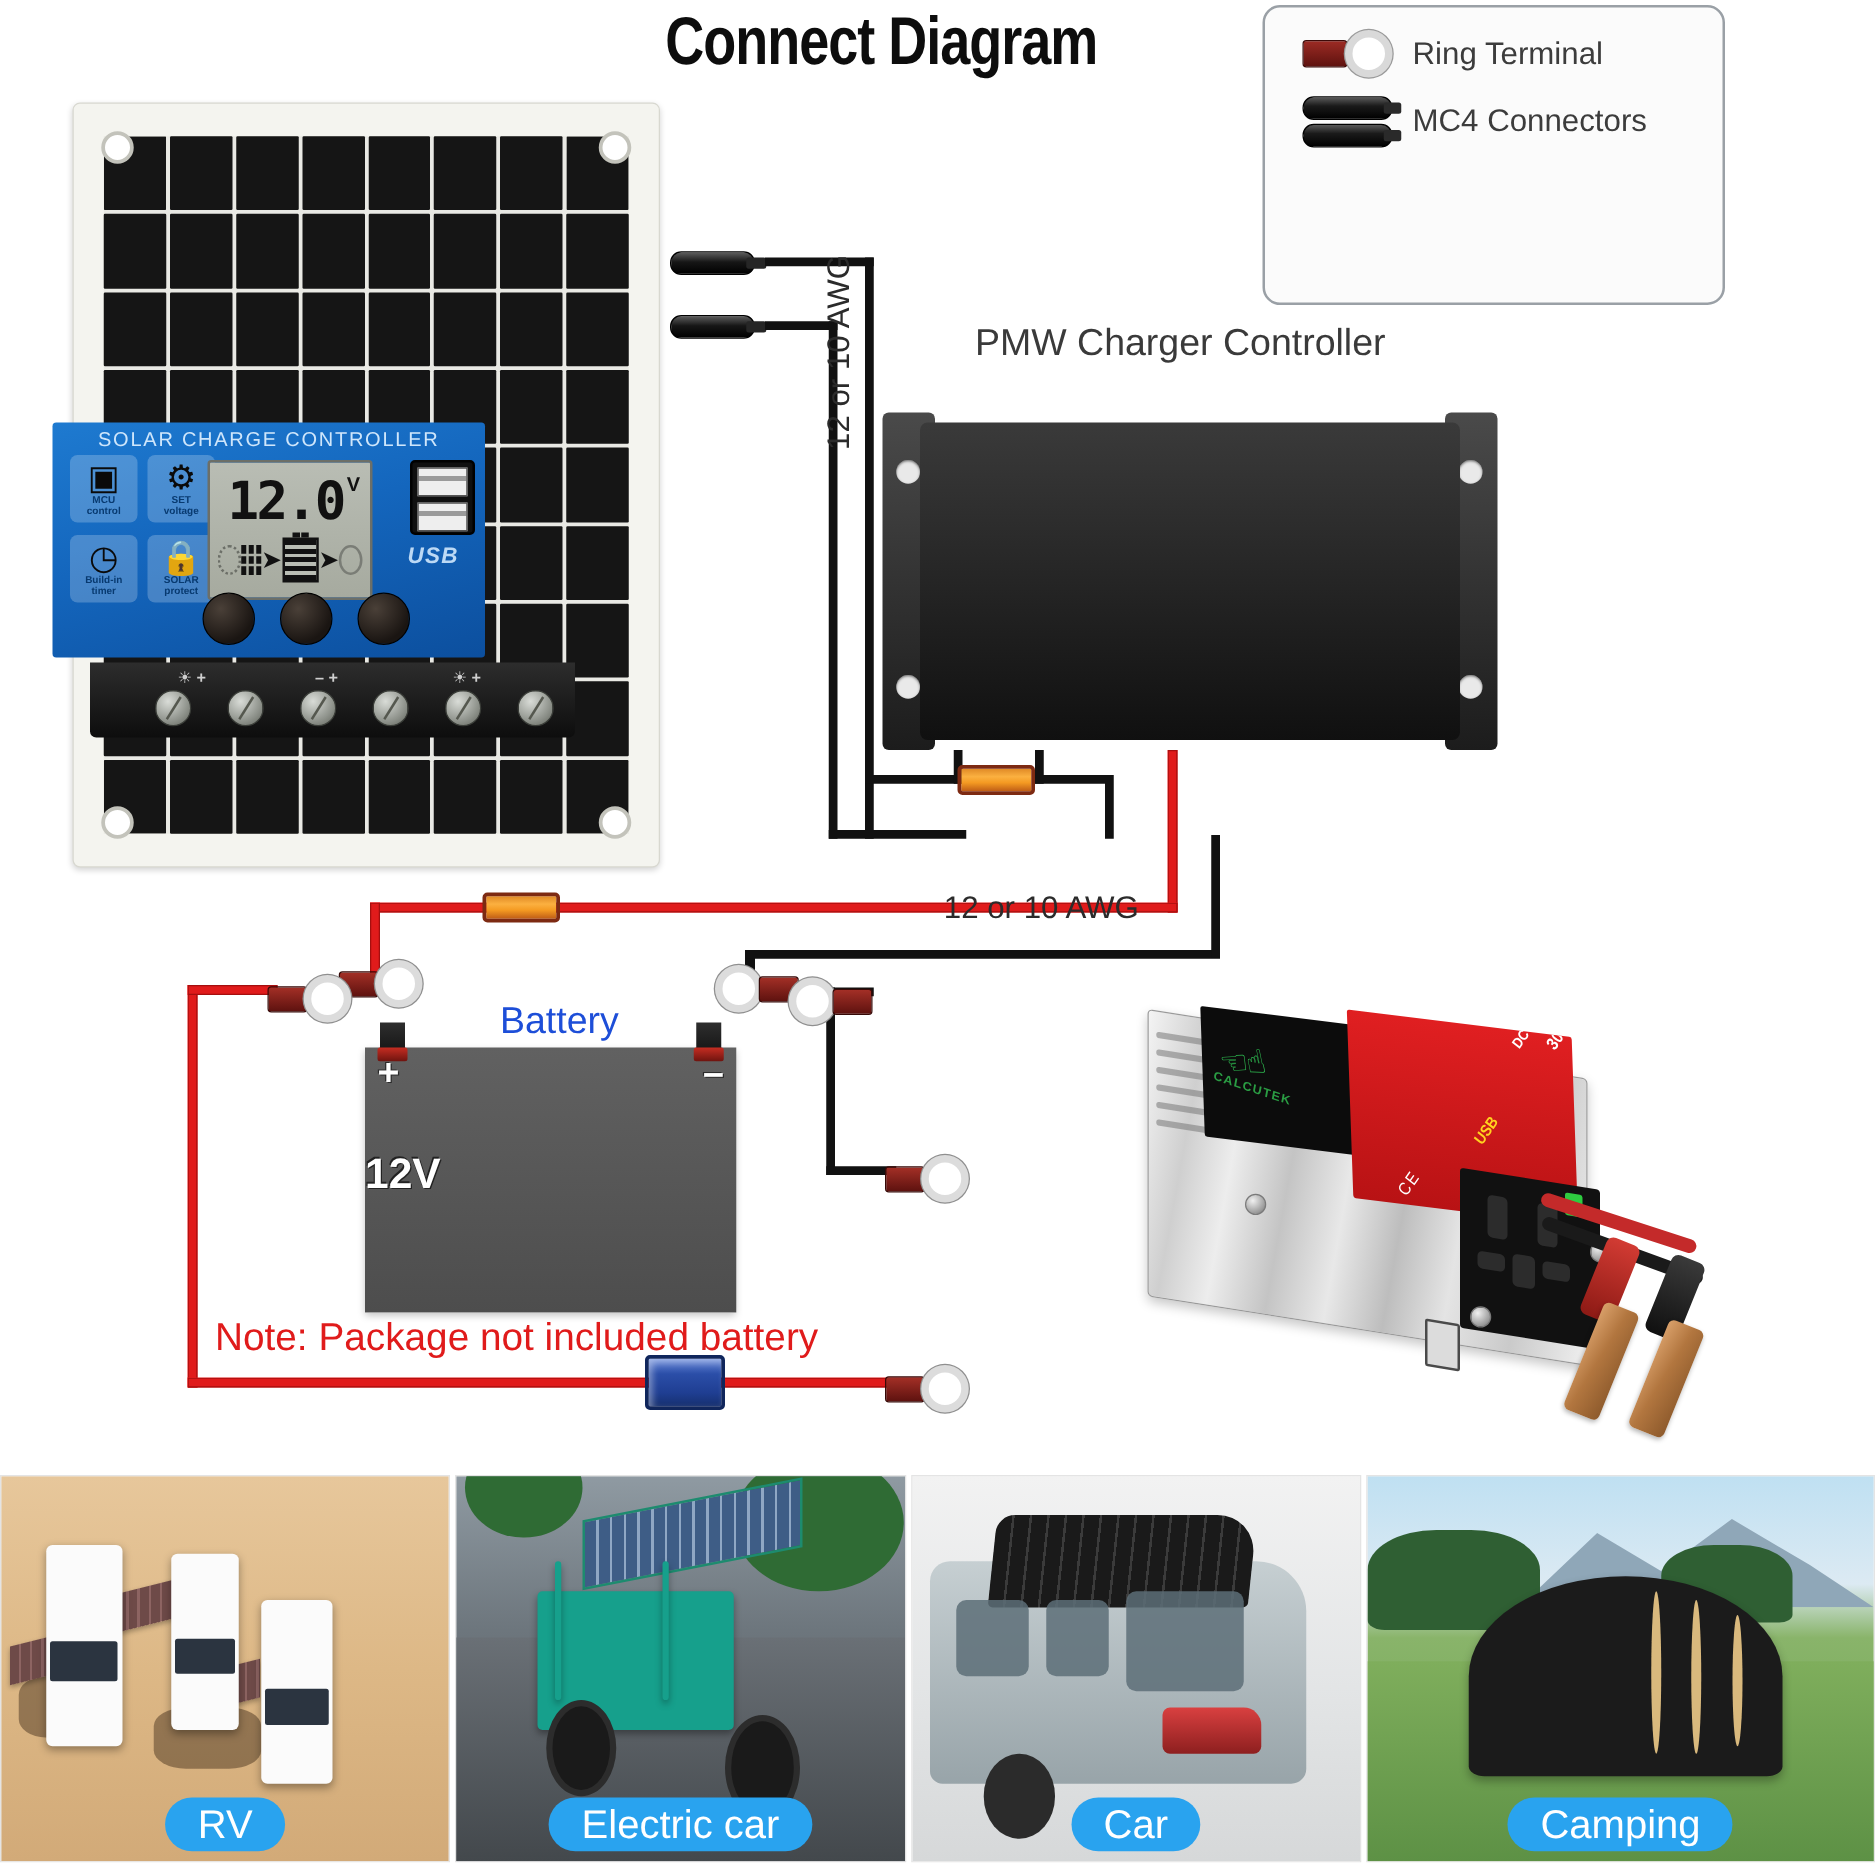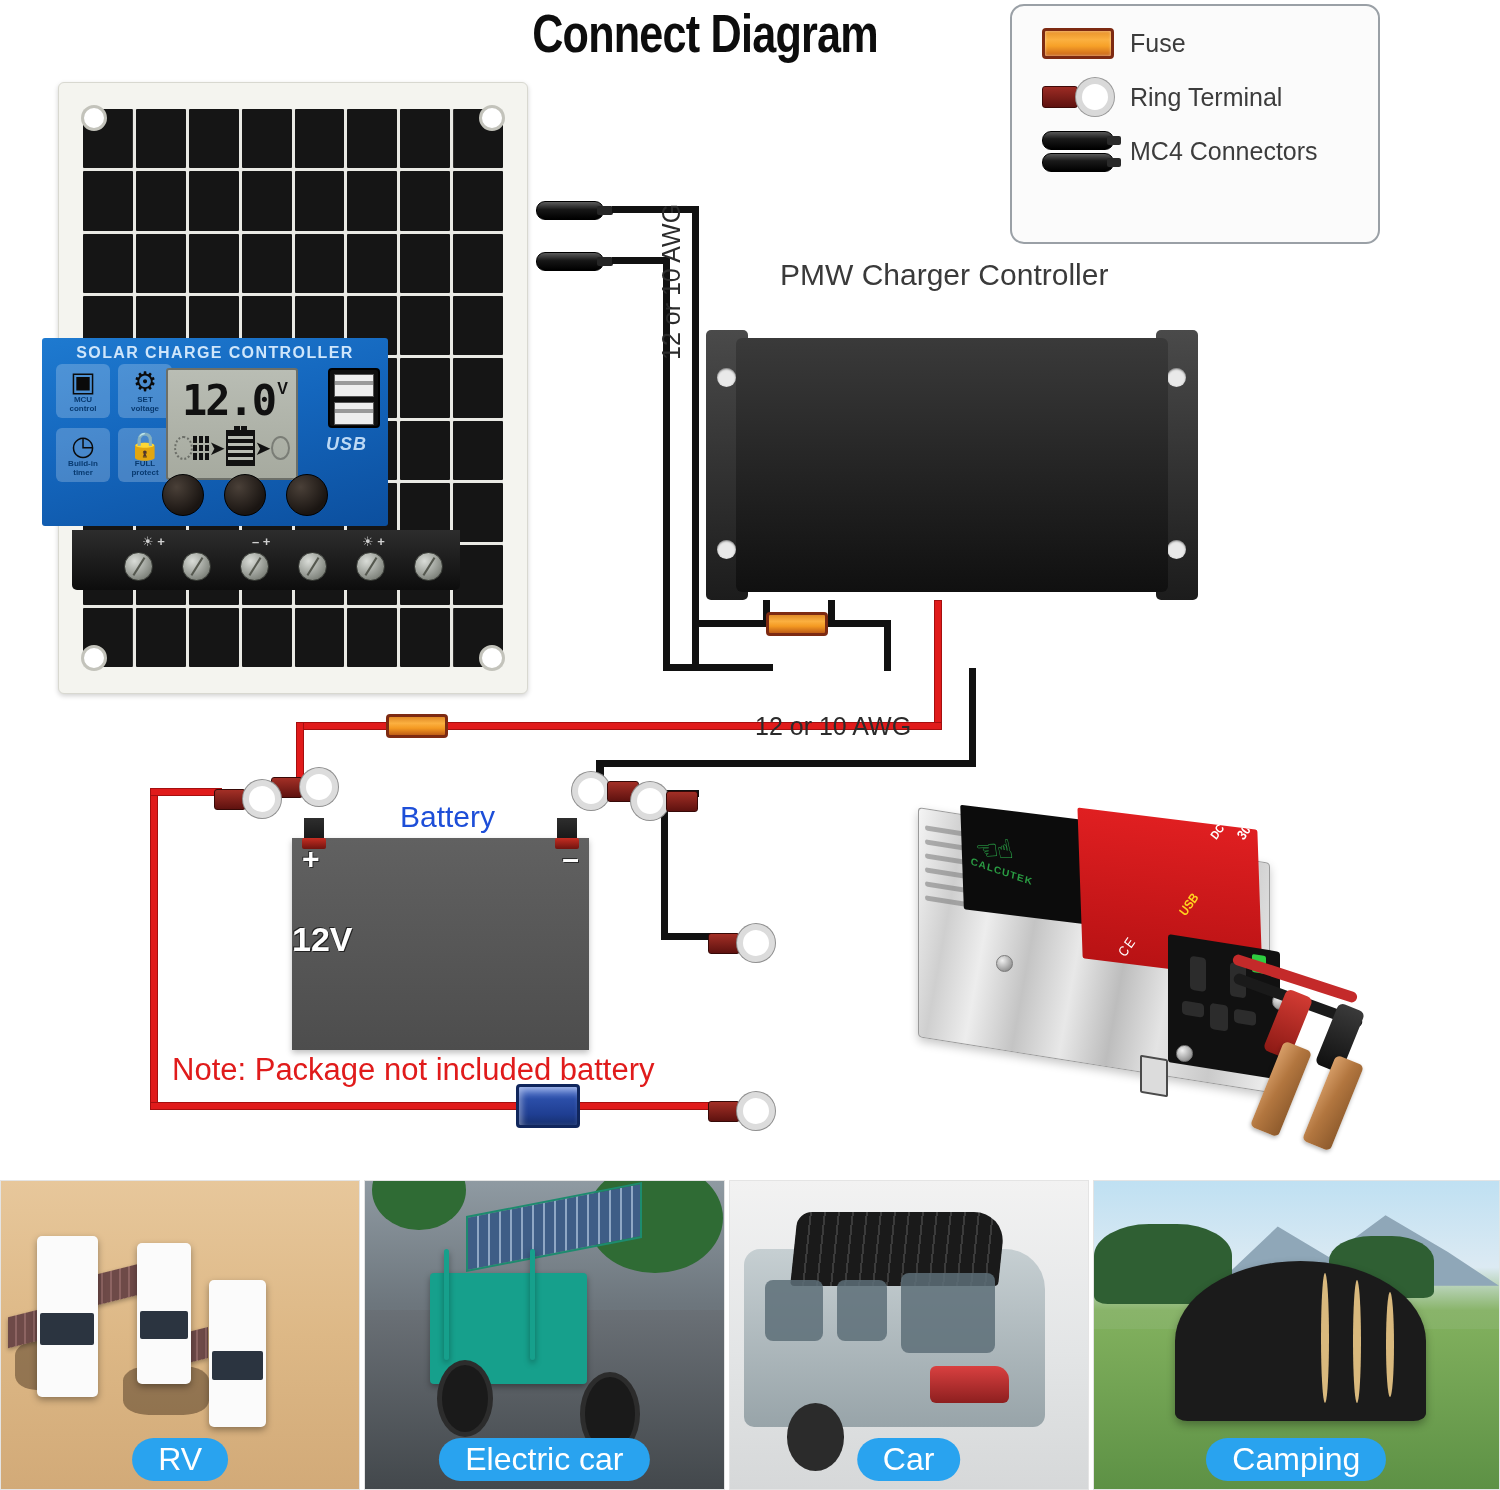--- a/index.html
+++ b/index.html
@@ -96,21 +96,21 @@
   .cc-ear{position:absolute;background:linear-gradient(180deg,#4a4a4a,#1c1c1c);
       border-radius:5px;width:42px;height:270px;top:0;}
   .cc-ear .hole{position:absolute;left:11px;width:19px;height:19px;border-radius:50%;
       background:#e9e9e9;box-shadow:inset 0 1px 2px rgba(0,0,0,.5);}
   .cc-body{position:absolute;left:30px;top:8px;width:432px;height:254px;
       background:linear-gradient(180deg,#3a3a3a,#101010);border-radius:6px;}
   .cc-face{position:absolute;left:42px;top:338px;width:346px;height:188px;
       background:linear-gradient(165deg,#1e7ad0 0%,#1466bd 45%,#0c4f9e 100%);
       border-radius:3px;}
   #cc-title{position:absolute;top:6px;width:100%;text-align:center;
-      font-size:16px;letter-spacing:1.4px;color:#cfe6fb;font-weight:700;}
+      font-size:16px;letter-spacing:1.4px;color:#cfe6fb;font-weight:400;}
   .badge{position:absolute;width:54px;height:54px;border-radius:6px;
       background:rgba(255,255,255,.22);display:flex;flex-direction:column;
       align-items:center;justify-content:center;}
   .badge .gl{font-size:27px;line-height:26px;color:#0a0a0a;}
   .badge .bt{font-size:8px;line-height:9px;color:#083a70;text-align:center;font-weight:700;}
   #lcd{position:absolute;left:124px;top:30px;width:128px;height:108px;
       background:linear-gradient(180deg,#b9bdb4,#a6aa9f);border:2px solid #6c6f68;border-radius:3px;}
   #lcd-val{position:absolute;left:14px;top:6px;font-family:"DejaVu Sans Mono","Liberation Mono",monospace;
       font-size:42px;font-weight:bold;color:#111;letter-spacing:-2px;}
   #lcd-unit{position:absolute;right:8px;top:10px;font-size:16px;font-weight:bold;color:#111;}
@@ -241,26 +241,20 @@
   #p4 .tent{position:absolute;background:#1b1b1b;border-radius:60% 60% 6% 6%;box-shadow:0 4px 8px rgba(0,0,0,.3);}
   #p4 .rib{position:absolute;background:#d9b97d;border-radius:50%;}
 </style>
 </head>
 <body>
 
 <div class="abs" id="title">Connect Diagram</div>
 
 <div class="abs" id="legend">
 
-  <div class="leg-row">
-    <div class="leg-ico">
-        <div class="fuse-s"></div>
-      </div>
-    <div class="leg-txt">Fuse</div>
-  </div>
 
 
   <div class="leg-row">
     <div class="leg-ico">
       <div class="ringt">
           <div class="barrel"></div>
           <div class="ring"></div>
         </div>
     </div>
     <div class="leg-txt">Ring Terminal</div>
@@ -404,21 +398,21 @@
     <div class="bt">SET</div>
     <div class="bt">voltage</div>
   </div>
   <div class="badge" style="left:14px;top:90px;">
     <div class="gl">◷</div>
     <div class="bt">Build-in</div>
     <div class="bt">timer</div>
   </div>
   <div class="badge" style="left:76px;top:90px;">
     <div class="gl">🔒</div>
-    <div class="bt">FULL</div>
+    <div class="bt">SOLAR</div>
     <div class="bt">protect</div>
   </div>
 
   <div id="lcd">
     <div id="lcd-val">12.0</div>
     <div id="lcd-unit">V</div>
     <div class="lcd-row">
       <div class="lc-sun"></div>
       <div class="lc-grid">
         <i></i>

